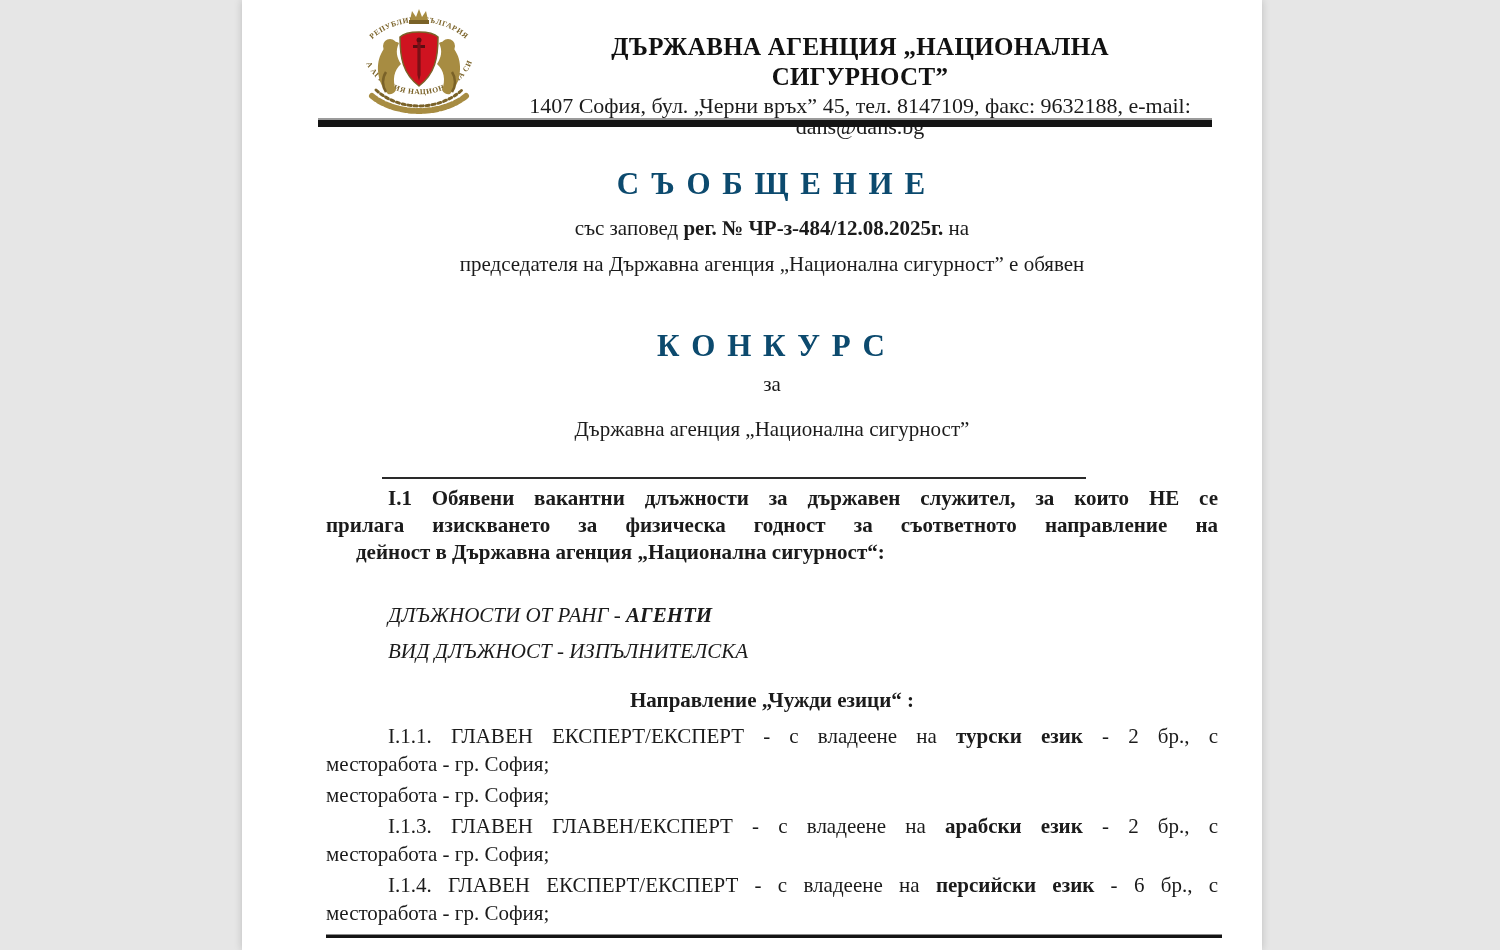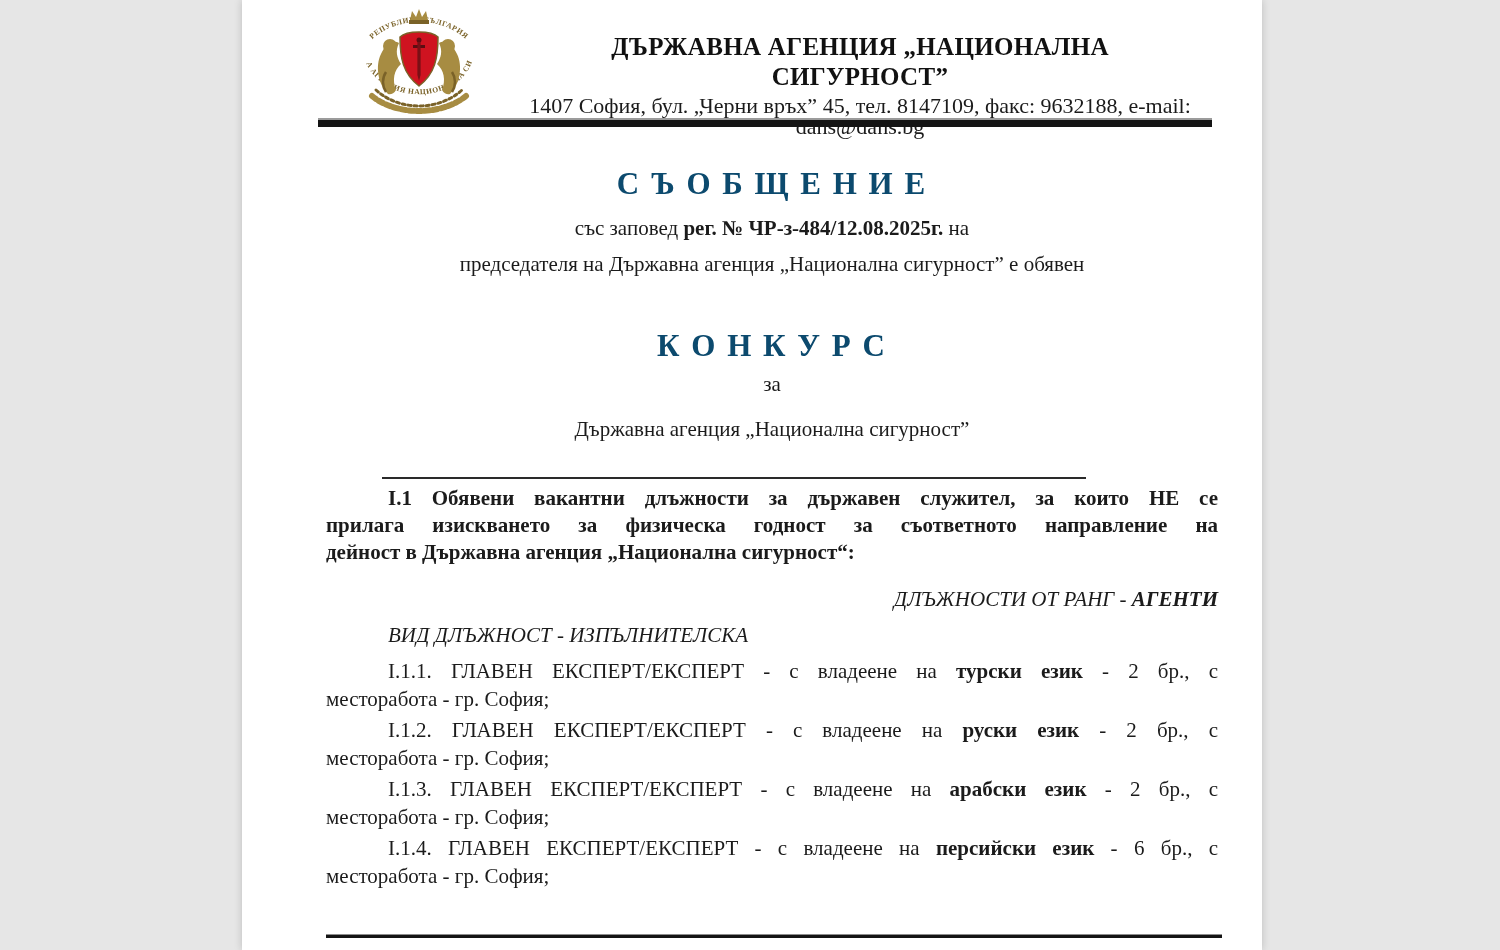--- a/index.html
+++ b/index.html
@@ -35,26 +35,26 @@
   .purpose{margin-top:2px;text-align:center;line-height:24px;}
   .section-divider{
     margin:36px 0 0 56px;width:704px;height:0;
     border-top:2px solid #2a2a2a;
   }
   .para-line{
     text-align:justify;text-align-last:justify;
     line-height:27px;font-weight:bold;margin:0;
   }
   .para-line.indent{text-indent:62px;}
-  .para-line.last{text-align:left;text-align-last:left;}
+  .para-line.last{text-align:left;text-align-last:left;margin-left:30px;}
   .intro{margin-top:6px;}
   .italic-line{
     margin:0;padding-left:62px;font-style:italic;line-height:27px;
   }
-  .italic-line.first{margin-top:20px;text-align:right;}
+  .italic-line.first{margin-top:36px;}
   .italic-line.second{margin-top:9px;}
   .direction-heading{
     margin:22px 0 0 0;text-align:center;font-weight:bold;line-height:27px;
   }
   .vacancy-list{margin-top:8px;}
   .vacancy{margin:0 0 3px 0;}
   .vac-line{
     text-align:justify;text-align-last:justify;
     line-height:28px;margin:0;font-weight:normal;
   }
@@ -140,35 +140,35 @@
 
       <div class="intro">
         <p class="para-line indent">I.1 Обявени вакантни длъжности за държавен служител, за които НЕ се</p>
         <p class="para-line">прилага изискването за физическа годност за съответното направление на</p>
         <p class="para-line last">дейност в Държавна агенция „Национална сигурност“:</p>
       </div>
 
       <p class="italic-line first"><span>ДЛЪЖНОСТИ ОТ РАНГ - </span><b>АГЕНТИ</b></p>
       <p class="italic-line second">ВИД ДЛЪЖНОСТ - ИЗПЪЛНИТЕЛСКА</p>
 
+      <p class="direction-heading">Направление „Чужди езици“ :</p>
 
       <div class="vacancy-list">
 
         <div class="vacancy">
           <p class="vac-line indent"><span>I.1.1. ГЛАВЕН ЕКСПЕРТ/ЕКСПЕРТ - с владеене на </span><span class="vac-lang">турски език</span><span> - 2 бр., с</span></p>
           <p class="vac-line last">месторабота - гр. София;</p>
         </div>
 
         <div class="vacancy">
-          <p class="vac-line indent"><span>I.1.2. ГЛАВЕН ЕКСПЕРТ/ЕКСПЕРТ - с владеене на </span><span class="vac-lang">руски език</span><span> - 2 бр., с</span></p>
           <p class="vac-line last">месторабота - гр. София;</p>
         </div>
 
         <div class="vacancy">
-          <p class="vac-line indent"><span>I.1.3. ГЛАВЕН ЕКСПЕРТ/ЕКСПЕРТ - с владеене на </span><span class="vac-lang">арабски език</span><span> - 2 бр., с</span></p>
+          <p class="vac-line indent"><span>I.1.3. ГЛАВЕН ГЛАВЕН/ЕКСПЕРТ - с владеене на </span><span class="vac-lang">арабски език</span><span> - 2 бр., с</span></p>
           <p class="vac-line last">месторабота - гр. София;</p>
         </div>
 
         <div class="vacancy">
           <p class="vac-line indent"><span>I.1.4. ГЛАВЕН ЕКСПЕРТ/ЕКСПЕРТ - с владеене на </span><span class="vac-lang">персийски език</span><span> - 6 бр., с</span></p>
           <p class="vac-line last">месторабота - гр. София;</p>
         </div>
 
       </div>
     </div>

